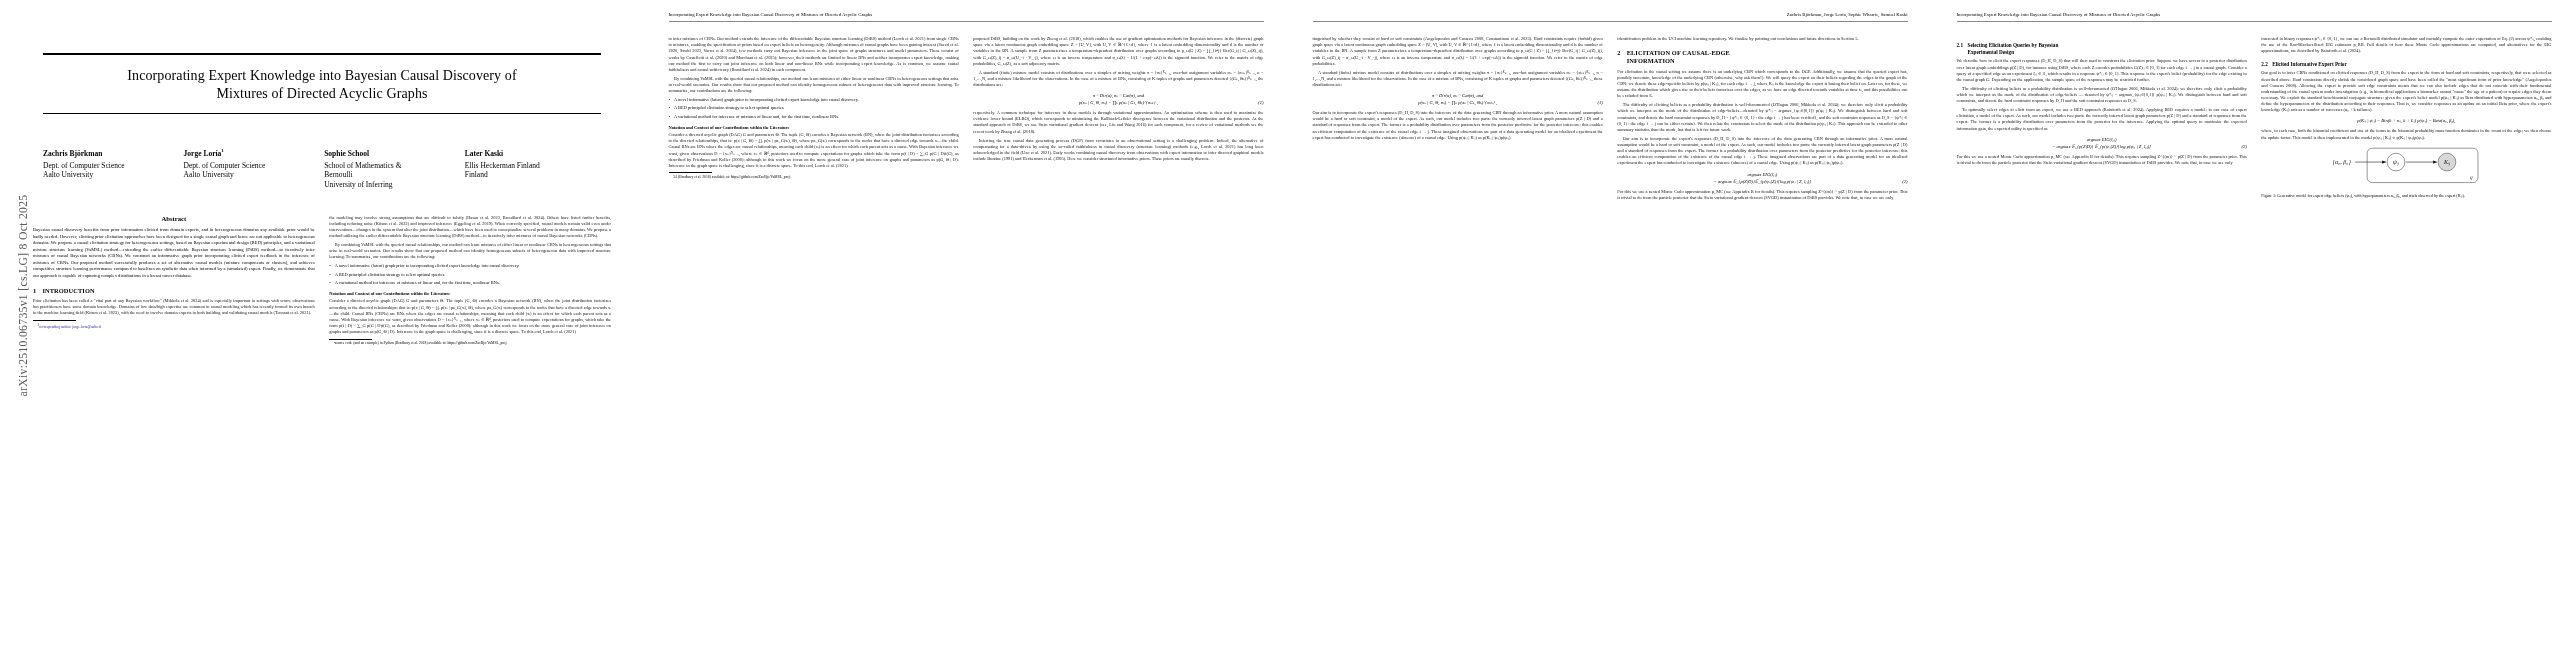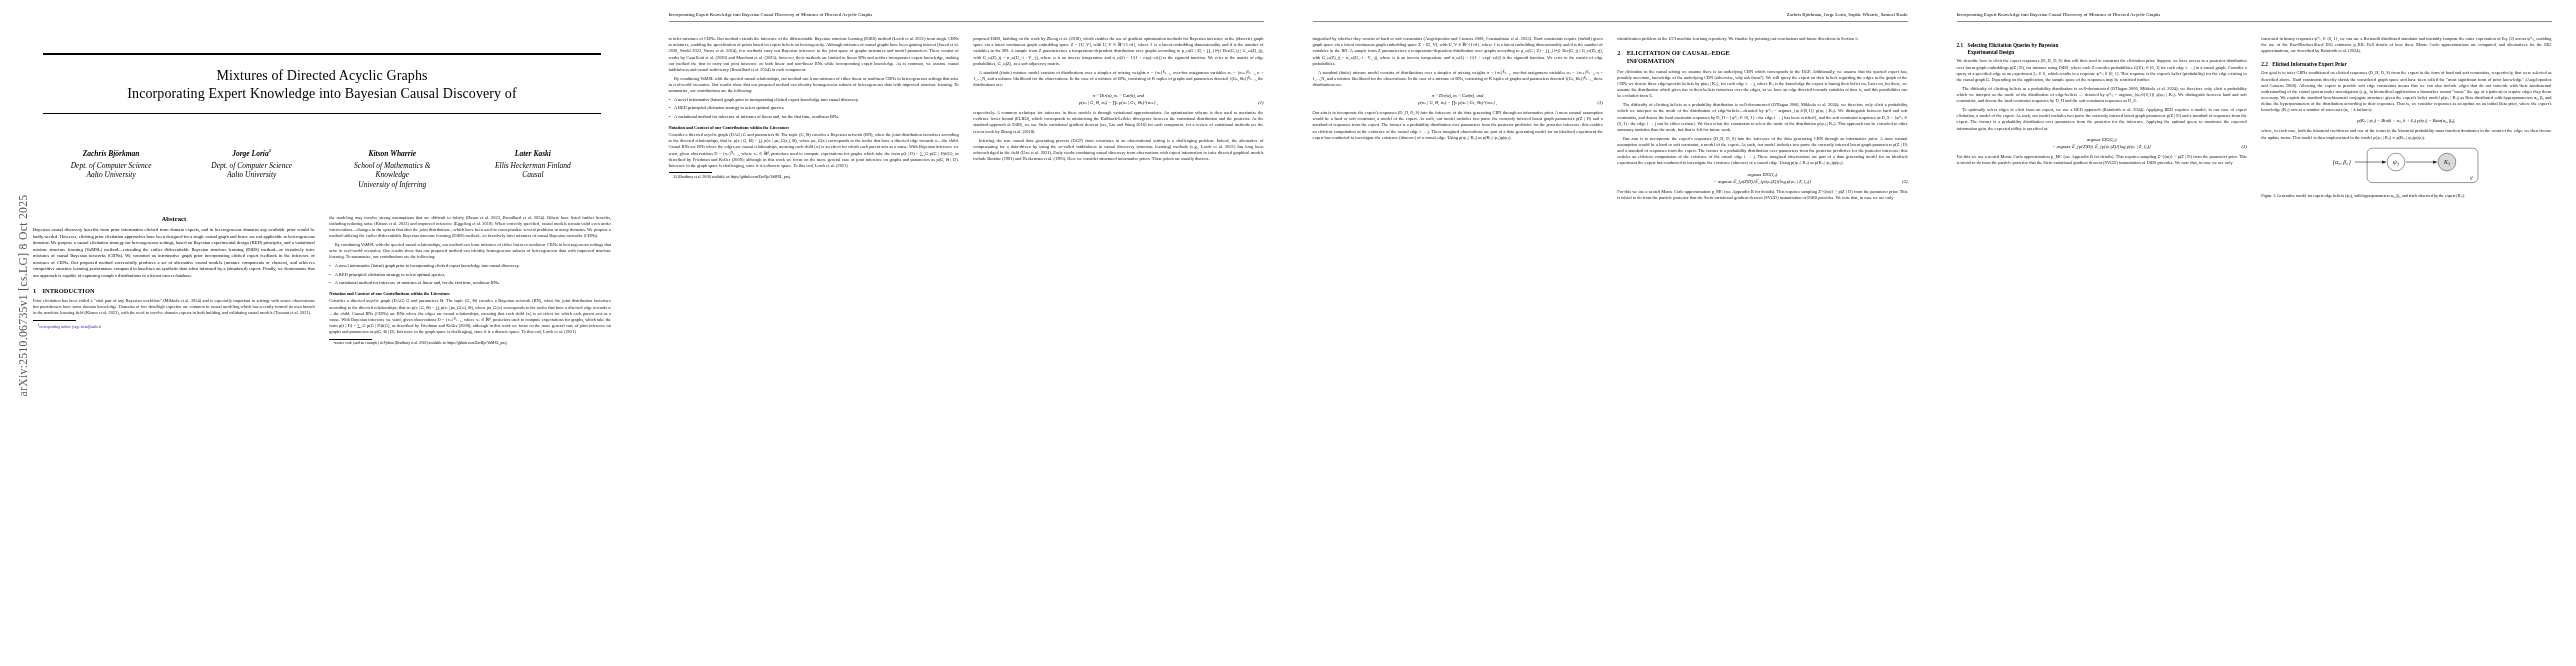--- a/index.html
+++ b/index.html
@@ -72,24 +72,22 @@
     letter-spacing: 0.1px;
   }
   .authors {
     display: flex;
     justify-content: space-between;
     margin: 34px 43px 0 43px;
     gap: 4.4px;
   }
   .author {
     width: 25%;
-    text-align: center;
     font-size: 7.5px;
     line-height: 1.32;
-    font-style: italic;
   }
   .author .nm { font-weight: bold; display: block; margin-bottom: 1.7px; }
   .author .aff { display: block; }
   .author sup { font-size: 5px; vertical-align: super; }
 
   
   .cols {
     display: flex;
     flex-direction: row;
     gap: 14.5px;
@@ -222,47 +220,47 @@
 <body>
 
 <div class="sheet-row">
 
   <div class="page p1">
     <div class="arxiv-stamp">arXiv:2510.06735v1  [cs.LG]  8 Oct 2025</div>
 
     <div class="title-block">
       <div class="rule-thick"></div>
       <div class="paper-title">
+        <div>Incorporating Expert Knowledge into Bayesian Causal Discovery of</div>
         <div>Mixtures of Directed Acyclic Graphs</div>
-        <div>Incorporating Expert Knowledge into Bayesian Causal Discovery of</div>
       </div>
       <div class="rule-thin"></div>
     </div>
 
     <div class="authors">
       <div class="author">
         <span class="nm"><span>Zachris Björkman</span><sup></sup></span>
         <span class="aff">Dept. of Computer Science</span>
         <span class="aff">Aalto University</span>
       </div>
       <div class="author">
         <span class="nm"><span>Jorge Loría</span><sup>1</sup></span>
         <span class="aff">Dept. of Computer Science</span>
         <span class="aff">Aalto University</span>
       </div>
       <div class="author">
-        <span class="nm"><span>Kitson Wharrie</span><sup></sup></span>
+        <span class="nm"><span>Sophie School</span><sup></sup></span>
         <span class="aff">School of Mathematics &amp;</span>
-        <span class="aff">Knowledge</span>
+        <span class="aff">Bernoulli</span>
         <span class="aff">University of Inferring</span>
       </div>
       <div class="author">
         <span class="nm"><span>Later Kaski</span><sup></sup></span>
         <span class="aff">Ellis Heckerman Finland</span>
-        <span class="aff">Causal</span>
+        <span class="aff">Finland</span>
       </div>
     </div>
 
     <div class="cols p1-cols">
       <div class="col">
         <div class="abstract-head">Abstract</div>
         <div class="abs-body">
           <p>Bayesian causal discovery benefits from prior information elicited from domain experts, and in heterogeneous domains any available prior would be badly needed. However, eliciting prior elicitation approaches have been designed for a single causal graph and hence are not applicable to heterogeneous domains. We propose a causal elicitation strategy for heterogeneous settings, based on Bayesian experimental design (BED) principles, and a variational mixture structure learning (VaMSL) method—extending the earlier differentiable Bayesian structure learning (DiBS) method—to iteratively infer mixtures of causal Bayesian networks (CBNs). We construct an informative graph prior incorporating elicited expert feedback in the inference of mixtures of CBNs. Our proposed method successfully produces a set of alternative causal models (mixture components or clusters), and achieves competitive structure learning performance compared to baselines on synthetic data when informed by a (simulated) expert. Finally, we demonstrate that our approach is capable of capturing complex distributions in a breast cancer database.</p>
         </div>
 

